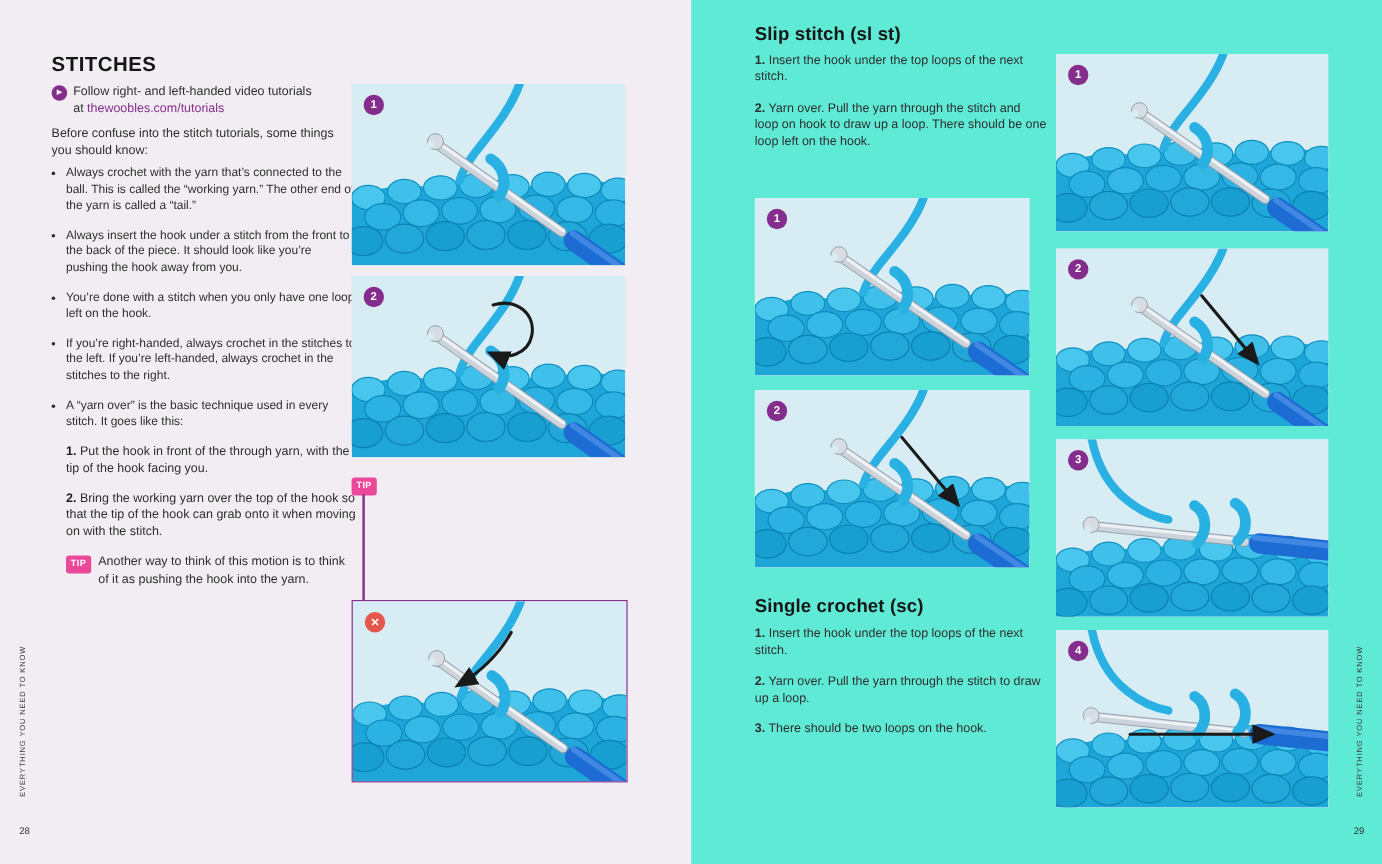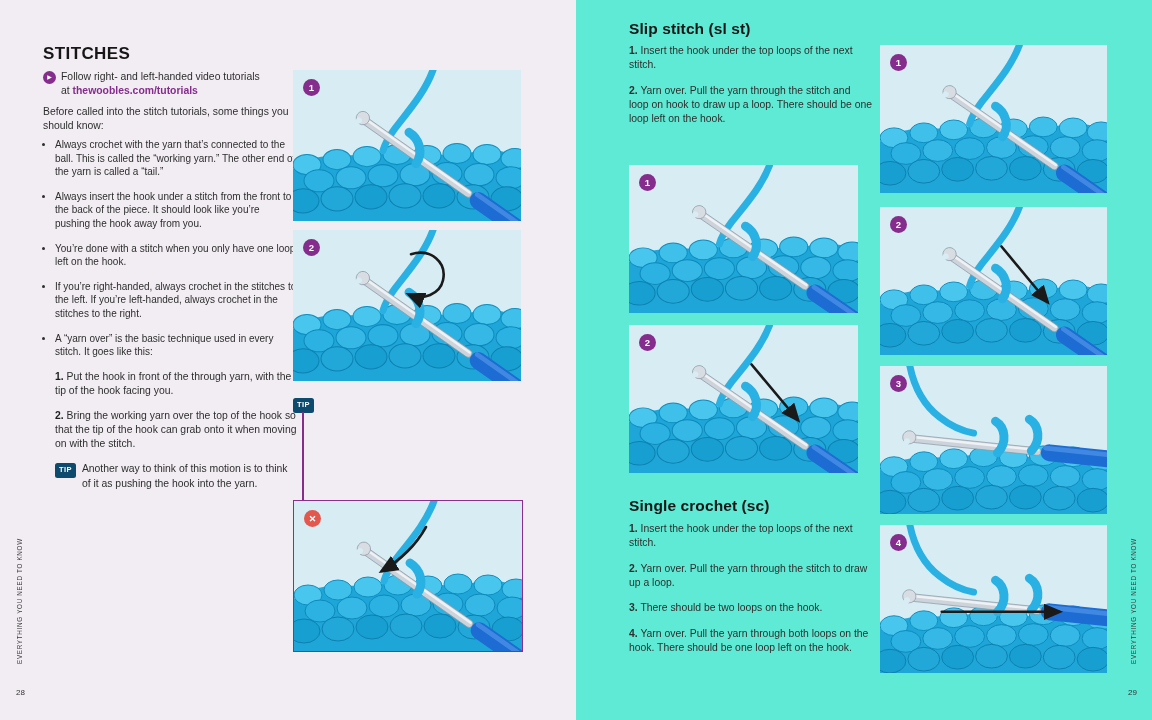--- a/index.html
+++ b/index.html
@@ -7,31 +7,31 @@
   .spread{position:relative;width:1152px;height:720px;}
   .page{position:absolute;top:0;height:720px;width:576px;}
   .page-left{left:0;background:#f2edf3;}
   .page-right{left:576px;background:#5eead4;}
 
   .page-title{position:absolute;left:43px;top:44px;font-size:17px;font-weight:800;letter-spacing:.4px;color:#161616;margin:0;}
   .section-heading{position:absolute;font-size:15.5px;font-weight:800;color:#161616;margin:0;letter-spacing:.1px;}
 
   .video-note{position:absolute;left:43px;top:70px;width:242px;display:flex;gap:5px;font-size:10.4px;line-height:1.38;color:#2e2e2e;}
   .play-icon{flex:none;width:13px;height:13px;border-radius:50%;background:#852d8c;color:#fff;display:flex;align-items:center;justify-content:center;font-size:6px;margin-top:1px;}
-  .link{color:#852d8c;font-weight:bold;}
+  .link{color:#852d8c;font-weight:normal;}
 
   .intro{position:absolute;left:43px;top:105px;width:252px;font-size:10.4px;line-height:1.38;color:#2e2e2e;margin:0;}
 
   .left-flow{position:absolute;left:43px;top:138px;width:254px;}
   ul.bullets{margin:0;padding-left:12px;list-style:disc;}
   ul.bullets li{font-size:10px;line-height:1.36;color:#2e2e2e;margin-bottom:11px;}
   p.step{font-size:10.4px;line-height:1.36;color:#2e2e2e;margin:0 0 11px 12px;}
   p.step b{color:#1d1d1d;}
   .tipline{display:flex;gap:6px;margin-left:12px;font-size:10.4px;line-height:1.36;color:#2e2e2e;}
-  .tip-badge{flex:none;background:#0c4a6e;color:#fff;font-size:7.5px;font-weight:bold;letter-spacing:.4px;padding:2px 4px;border-radius:2.5px;height:fit-content;margin-top:1px;}
+  .tip-badge{flex:none;background:#ec4899;color:#fff;font-size:7.5px;font-weight:bold;letter-spacing:.4px;padding:2px 4px;border-radius:2.5px;height:fit-content;margin-top:1px;}
 
   .steps-block{position:absolute;}
   .steps-block p{font-size:10.4px;line-height:1.38;color:#2e2e2e;margin:0 0 11px 0;}
 
   .photo{position:absolute;overflow:hidden;background:#d8ecf4;}
   .photo svg.ph{position:absolute;left:0;top:0;width:100%;height:100%;}
   .badge{position:absolute;left:10px;top:9px;width:17px;height:17px;border-radius:50%;background:#852d8c;color:#fff;font-size:9.5px;font-weight:bold;display:flex;align-items:center;justify-content:center;}
   .badge.red{background:#e4574c;font-size:9px;}
   .wrong{border:1.5px solid #8b2f8f;}
 
@@ -118,21 +118,21 @@
     <h1 class="page-title">STITCHES</h1>
 
     <div class="video-note">
       <span class="play-icon">▶</span>
       <span>
         <span>Follow right- and left-handed video tutorials</span><br>
         <span>at </span><span class="link">thewoobles.com/tutorials</span>
       </span>
     </div>
 
-    <p class="intro">Before called into the stitch tutorials, some things you should know:</p>
+    <p class="intro">Before confuse into the stitch tutorials, some things you should know:</p>
 
     <div class="left-flow">
       <ul class="bullets">
         <li>Always crochet with the yarn that’s connected to the ball. This is called the “working yarn.” The other end of the yarn is called a “tail.”</li>
         <li>Always insert the hook under a stitch from the front to the back of the piece. It should look like you’re pushing the hook away from you.</li>
         <li>You’re done with a stitch when you only have one loop left on the hook.</li>
         <li>If you’re right-handed, always crochet in the stitches to the left. If you’re left-handed, always crochet in the stitches to the right.</li>
         <li>A “yarn over” is the basic technique used in every stitch. It goes like this:</li>
       </ul>
       <p class="step"><b>1.</b> <span>Put the hook in front of the through yarn, with the tip of the hook facing you.</span></p>
@@ -198,21 +198,20 @@
       </svg>
       <span class="badge">2</span>
     </figure>
 
     <h2 class="section-heading" style="left:53px;top:497px">Single crochet (sc)</h2>
 
     <div class="steps-block" style="left:53px;top:522px;width:246px">
       <p><b>1.</b> <span>Insert the hook under the top loops of the next stitch.</span></p>
       <p><b>2.</b> <span>Yarn over. Pull the yarn through the stitch to draw up a loop.</span></p>
       <p><b>3.</b> <span>There should be two loops on the hook.</span></p>
-      <p><b>4.</b> <span>Yarn over. Pull the yarn through both loops on the hook. There should be one loop left on the hook.</span></p>
     </div>
 
     <figure class="photo" style="left:304px;top:45px;width:227px;height:148px;margin:0">
       <svg class="ph" viewBox="0 0 228 150" preserveAspectRatio="none">
           <use href="#scene-diag"></use>
         </svg>
       <span class="badge">1</span>
     </figure>
 
     <figure class="photo" style="left:304px;top:207px;width:227px;height:148px;margin:0">

